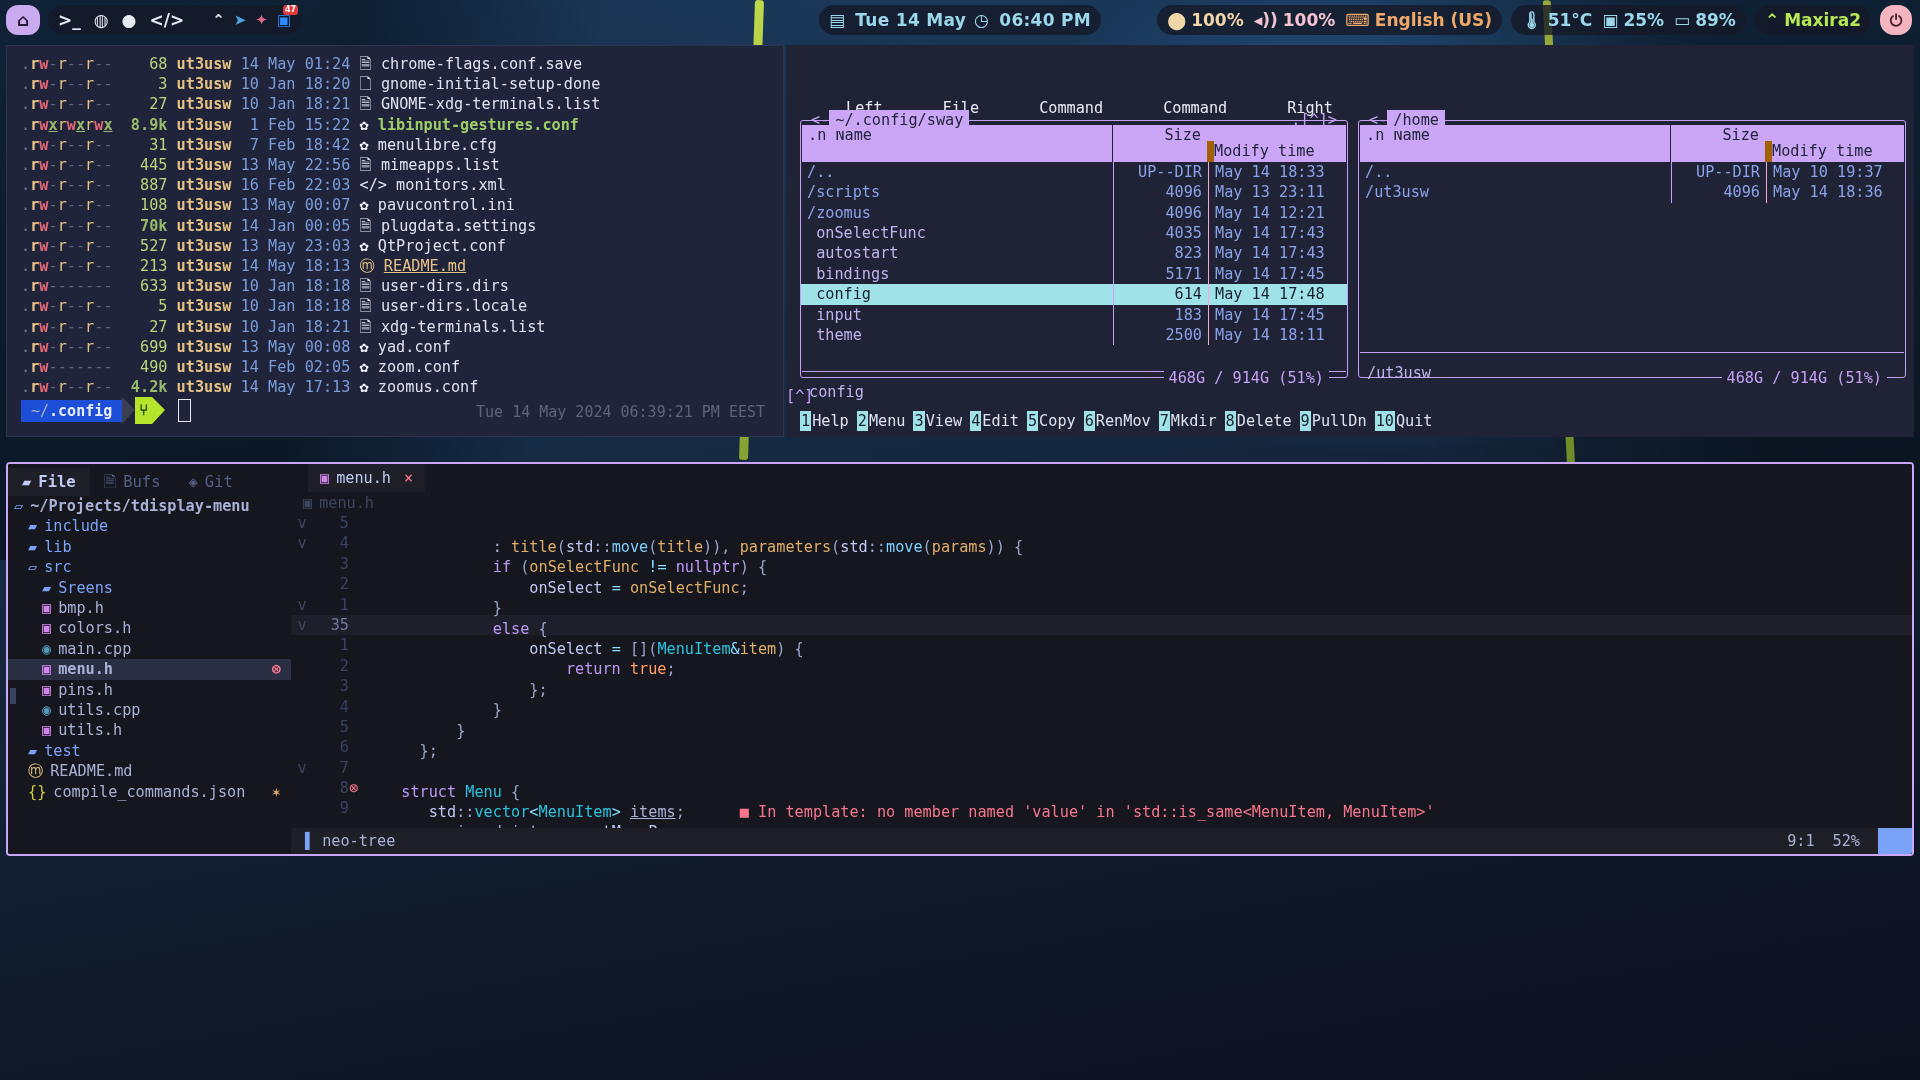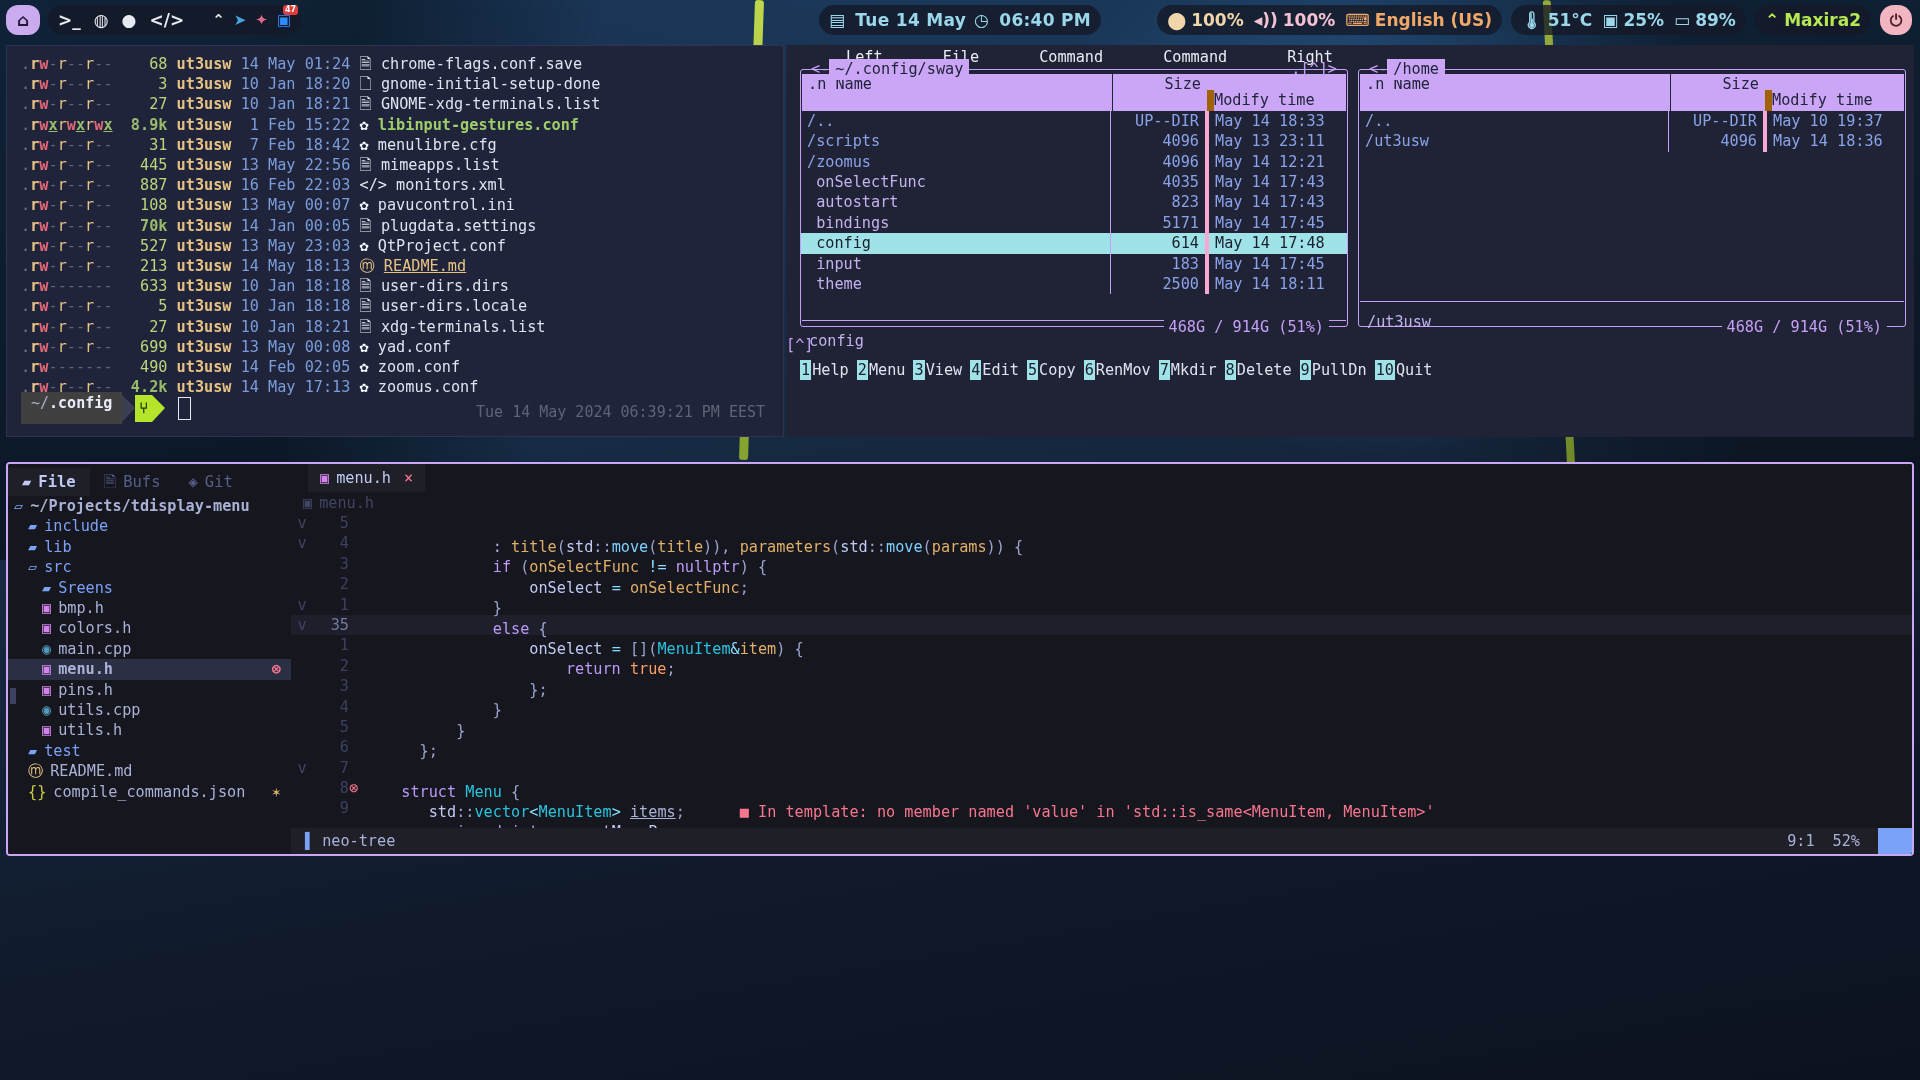--- a/index.html
+++ b/index.html
@@ -83,22 +83,22 @@
   .icn-code{color:#e3e7f2;}
   .icn-md{color:#e6c384;}
   .fn{color:#dfe3ef;}
   .fn-green{color:#9ece6a;font-weight:bold;}
   .fn-md{color:#e6c384;text-decoration:underline;}
 
   #prompt-row{
     position:absolute;left:14px;bottom:12px;display:flex;align-items:center;
   }
   .pseg{
-    background:#404040;color:#e8ecf7;font-size:15px;font-weight:bold;
-    padding:2px 10px 3px 10px;height:32px;box-sizing:border-box;line-height:18px;
+    background:#1d4ed8;color:#e8ecf7;font-size:15px;font-weight:bold;
+    padding:2px 10px 3px 10px;height:22px;box-sizing:border-box;line-height:18px;
   }
   .pseg .dim{color:#aab1c6;font-weight:normal;}
   .parrow{
     width:0;height:0;border-top:13px solid transparent;border-bottom:14px solid transparent;
     border-left:13px solid #3b3f52;
   }
   .pgreen{
     background:#b4e52a;color:#223300;font-size:15px;font-weight:bold;height:27px;
     display:flex;align-items:center;padding:0 4px;
   }
@@ -110,21 +110,21 @@
   #term-time{
     position:absolute;right:18px;bottom:14px;color:#5d6478;font-size:15px;
   }
 
   
   #mc{
     position:absolute;left:786px;top:45px;width:1128px;height:392px;
     background:#1f2335;color:#d7b8f5;font-size:15.2px;line-height:20.4px;
     box-sizing:border-box;overflow:hidden;z-index:10;
   }
-  #mc-menubar{display:flex;gap:0;padding:2px 0 2px 30px;color:#e9ecf5;}
+  #mc-menubar{display:flex;gap:0;padding:13px 0 2px 30px;color:#e9ecf5;margin-top:40px;}
   #mc-menubar span{padding:0 30px;}
   .mc-panels{display:flex;gap:10px;padding:0 8px 0 14px;}
   .mc-panel{position:relative;flex:1;}
   .mc-frame{
     border:1px solid #c6a0f6;border-radius:3px;height:258px;position:relative;box-sizing:border-box;
   }
   .mc-title{
     position:absolute;top:-11px;left:10px;display:flex;align-items:center;color:#c6a0f6;white-space:pre;
   }
   .mc-title .hl{background:#cba6f7;color:#20243a;padding:0 6px;}
@@ -132,21 +132,21 @@
   .mc-head{
     display:flex;background:#cba6f7;color:#20243a;margin:4px 1px 0 1px;
   }
   .mc-col-name{flex:1;padding-left:6px;}
   .mc-col-size{width:88px;text-align:right;padding-right:6px;border-left:1px solid #20243a;}
   .mc-col-time{width:132px;border-left:7px solid #a16207;margin-top:16px;}
   .mc-row{display:flex;color:#a9b6e8;white-space:pre;}
   .mc-row .nm{flex:1;padding-left:6px;color:#8aa2e8;}
   .mc-row .nm.file{color:#c3b2ee;}
   .mc-row .sz{width:88px;text-align:right;padding-right:6px;color:#8aa2e8;border-left:1px solid #c6a0f6;}
-  .mc-row .tm{width:132px;padding-left:6px;color:#8aa2e8;border-left:4px solid #f9a8d4;}
+  .mc-row .tm{width:132px;padding-left:6px;color:#8aa2e8;border-left:1px solid #f9a8d4;}
   .mc-row.sel{background:#9fe3e8;color:#1a1e2e;}
   .mc-row.sel .nm,.mc-row.sel .sz,.mc-row.sel .tm{color:#1a1e2e;}
   .mc-sep{border-top:1px solid #c6a0f6;margin:2px 1px 0 1px;}
   .mc-status{padding:10px 0 0 8px;color:#c3b2ee;}
   .mc-free{
     position:absolute;bottom:-11px;right:18px;background:#1f2335;padding:0 5px;color:#c6a0f6;
   }
   #mc-hint{padding:8px 0 0 14px;color:#e9ecf5;}
   #mc-cmdline{padding:1px 0 0 14px;color:#e9ecf5;display:flex;align-items:center;}
   #mc-cmdline .cb{width:11px;height:18px;border:1.5px solid #e6e9f4;margin-left:6px;}

